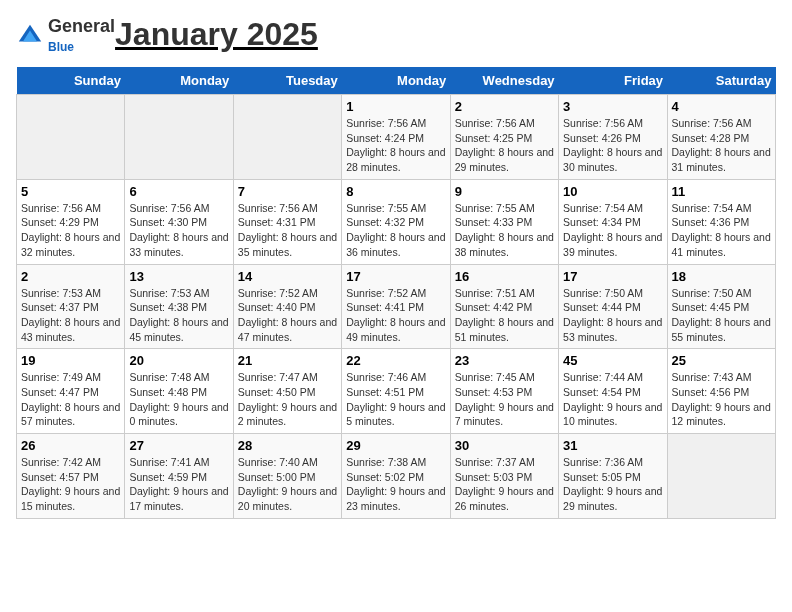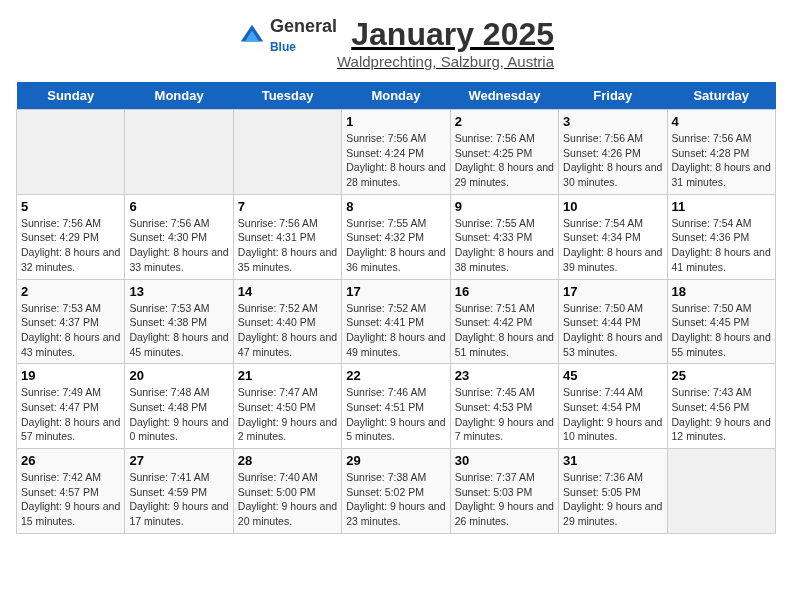--- a/index.html
+++ b/index.html
@@ -5,21 +5,21 @@
     * { box-sizing: border-box; margin: 0; padding: 0; }
     body {
       font-family: Arial, sans-serif;
       background: #fff;
       width: 792px;
       min-height: 612px;
       padding: 16px;
     }
     .header {
       display: flex;
-      justify-content: center;
+      justify-content: flex-start;
       align-items: flex-start;
       margin-bottom: 12px;
     }
     .logo {
       display: flex;
       align-items: center;
       gap: 4px;
     }
     .logo-icon {
       width: 28px;
@@ -41,21 +41,21 @@
     }
     table {
       width: 100%;
       border-collapse: collapse;
       font-size: 11px;
     }
     thead tr th {
       background-color: #1565c0;
       color: #fff;
       padding: 6px 4px;
-      text-align: center;
+      text-align: right;
       font-size: 13px;
       font-weight: bold;
     }
     tbody tr td {
       border: 1px solid #ccc;
       vertical-align: top;
       padding: 4px;
       min-height: 80px;
       width: 14.28%;
     }
@@ -89,21 +89,20 @@
       <polygon points="20,4 36,28 4,28" fill="#1565c0"></polygon>
       <polygon points="20,12 30,28 10,28" fill="#42a5f5"></polygon>
     </svg>
     <div>
       <span style="font-size:18px;font-weight:bold;color:#333;">General</span><br>
       <span style="font-size:12px;font-weight:bold;color:#1565c0;">Blue</span>
     </div>
   </div>
   <div class="title-block">
     <h1>January 2025</h1>
-    <h2>Waldprechting, Salzburg, Austria</h2>
   </div>
 </div>
 
 <table>
   <thead>
     <tr>
     <th>Sunday</th>
         <th>Monday</th>
         <th>Tuesday</th>
         <th>Monday</th>

